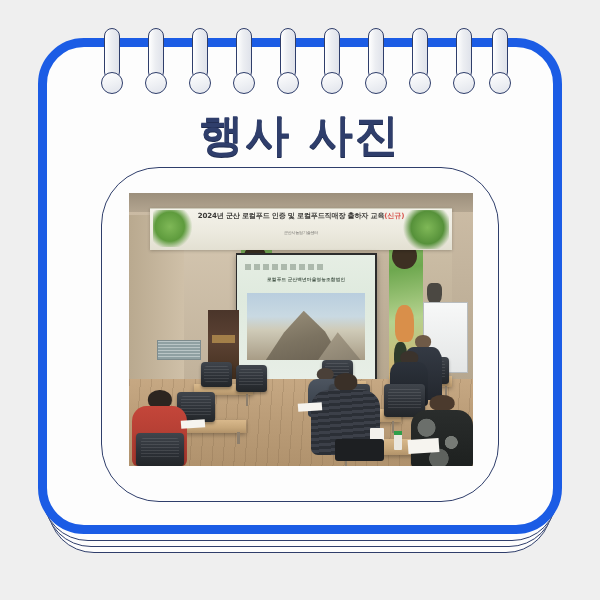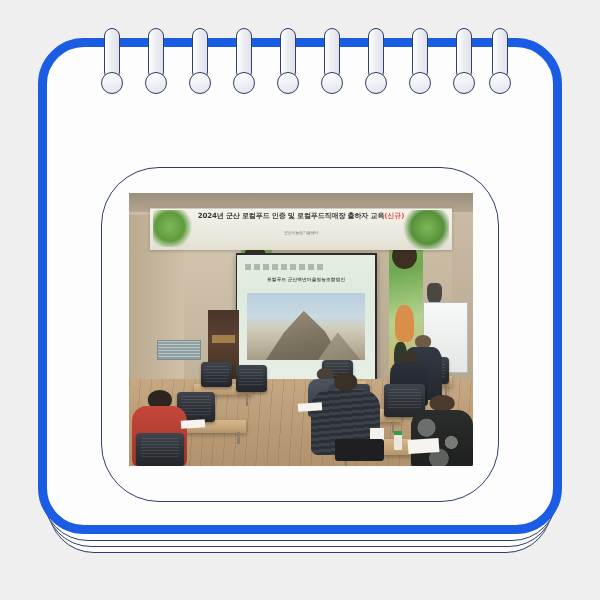--- a/index.html
+++ b/index.html
@@ -357,20 +357,21 @@
   <div class="sheet sheet-3"></div>
   <div class="sheet sheet-2"></div>
   <div class="sheet sheet-1"></div>
 
   <div class="stack-line l1"></div>
   <div class="stack-line l2"></div>
   <div class="stack-line l3"></div>
 
   <div class="notepad"></div>
 
+  <div class="title">행사 사진</div>
 
   <div class="photo-card">
     <div class="photo">
       <div class="scene">
 
         <div class="wall"></div>
         <div class="wall-left-pillar"></div>
         <div class="wall-col-a"></div>
         <div class="wall-right-col"></div>
 

